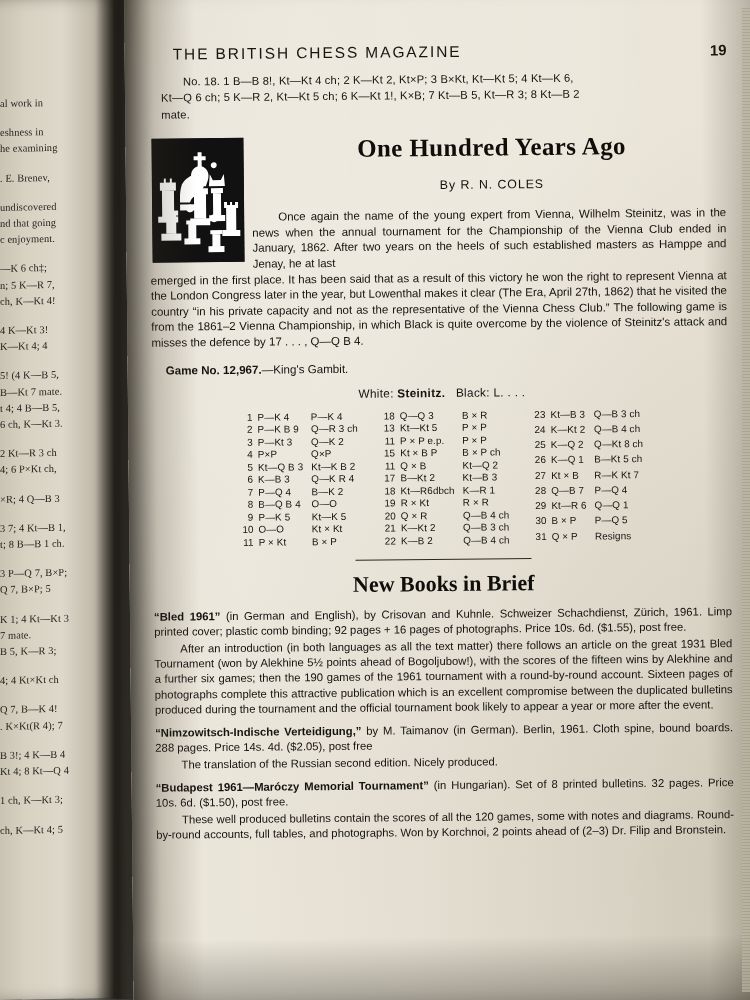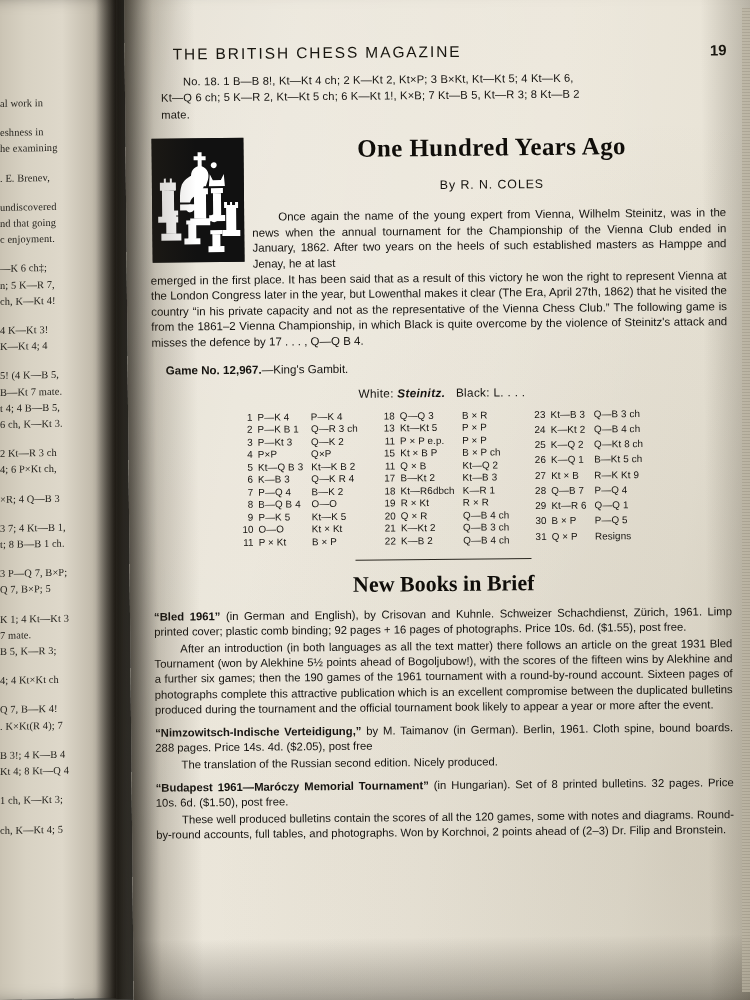--- a/index.html
+++ b/index.html
@@ -193,21 +193,21 @@
     padding-left: 16px;
   }
   .game-head b { font-weight: 700; }
   .players {
     text-align: center;
     font-family: "Liberation Sans", sans-serif;
     font-size: 11.8px;
     margin-top: 12px;
     letter-spacing: 0.3px;
   }
-  .players b { font-weight: 700; font-style: italic; }
+  .players b { font-weight: 700; }
 
   
   .moves {
     margin: 10px 0 0 0;
     display: flex;
     justify-content: center;
     gap: 26px;
     font-family: "Liberation Sans", sans-serif;
     font-size: 9.9px;
     line-height: 12.5px;
@@ -406,21 +406,21 @@
 
       <div class="moves">
         <div class="mcol" id="mcol1">
             <div class="mrow">
               <span class="mnum">1</span>
               <span class="mw">P—K 4</span>
               <span class="mb">P—K 4</span>
             </div>
             <div class="mrow">
               <span class="mnum">2</span>
-              <span class="mw">P—K B 1</span>
+              <span class="mw">P—K B 9</span>
               <span class="mb">Q—R 3 ch</span>
             </div>
             <div class="mrow">
               <span class="mnum">3</span>
               <span class="mw">P—Kt 3</span>
               <span class="mb">Q—K 2</span>
             </div>
             <div class="mrow">
               <span class="mnum">4</span>
               <span class="mw">P×P</span>
@@ -536,21 +536,21 @@
               <span class="mb">Q—Kt 8 ch</span>
             </div>
             <div class="mrow">
               <span class="mnum">26</span>
               <span class="mw">K—Q 1</span>
               <span class="mb">B—Kt 5 ch</span>
             </div>
             <div class="mrow">
               <span class="mnum">27</span>
               <span class="mw">Kt × B</span>
-              <span class="mb">R—K Kt 9</span>
+              <span class="mb">R—K Kt 7</span>
             </div>
             <div class="mrow">
               <span class="mnum">28</span>
               <span class="mw">Q—B 7</span>
               <span class="mb">P—Q 4</span>
             </div>
             <div class="mrow">
               <span class="mnum">29</span>
               <span class="mw">Kt—R 6</span>
               <span class="mb">Q—Q 1</span>

